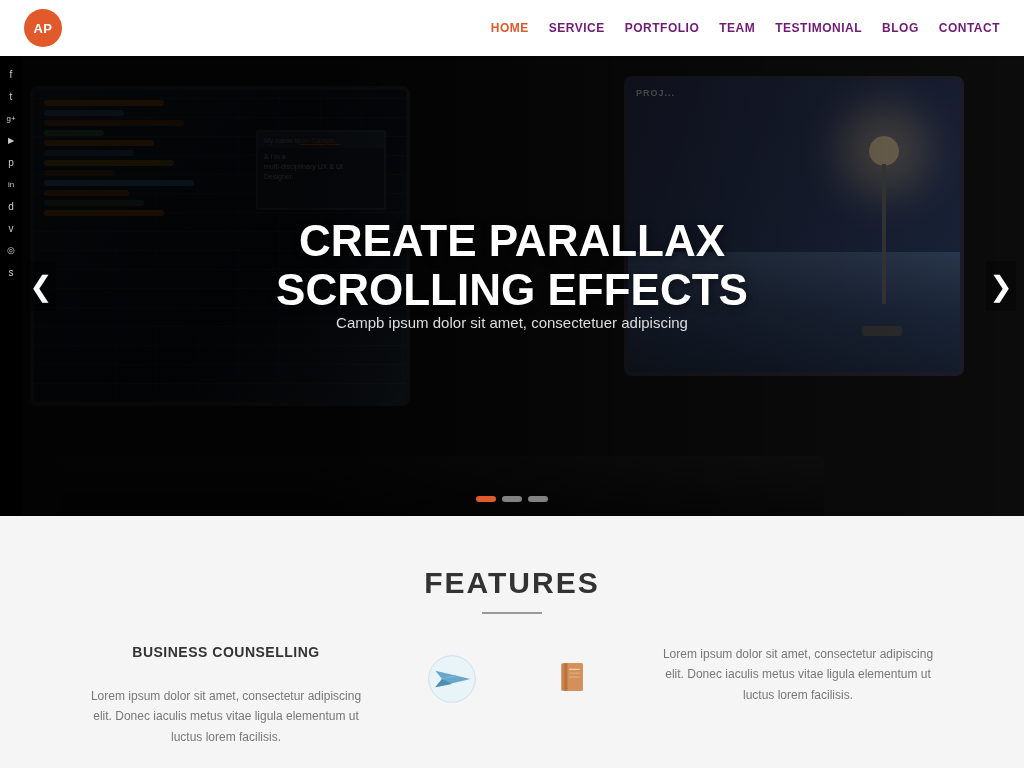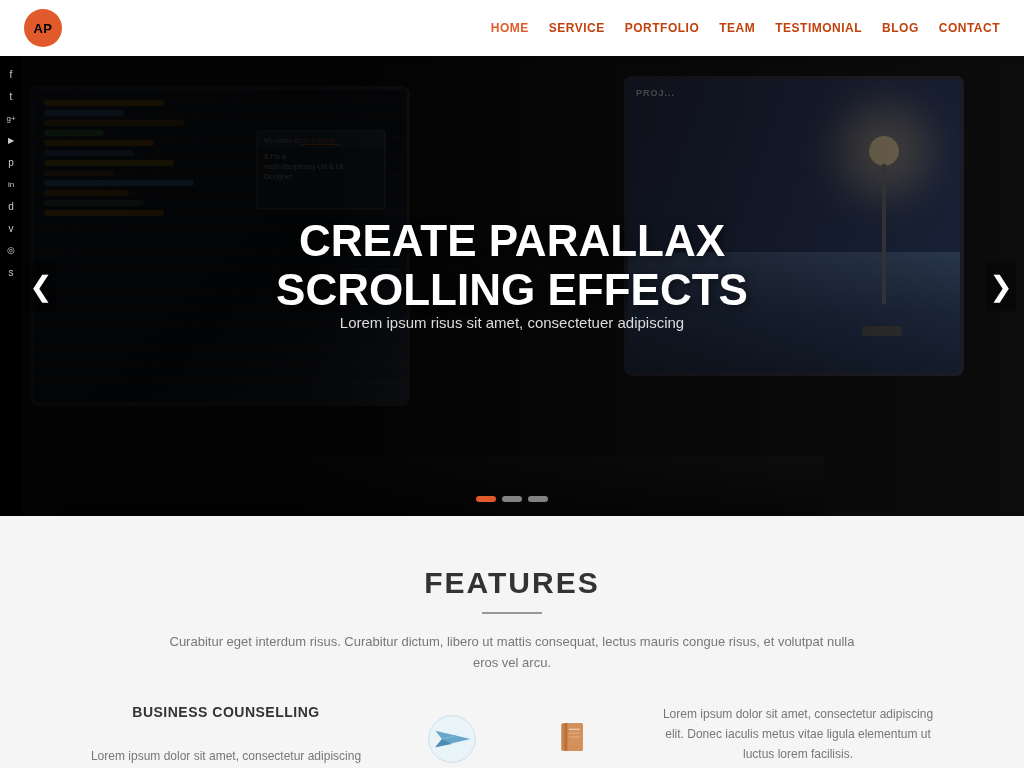--- a/index.html
+++ b/index.html
@@ -20,36 +20,36 @@
     .logo-area {
       display: flex;
       align-items: center;
       gap: 10px;
     }
     .logo-circle {
       width: 38px; height: 38px;
       border-radius: 50%;
       background: #e05a2b;
       display: flex; align-items: center; justify-content: center;
-      color: #000000;
+      color: #ffffff;
       font-weight: bold;
       font-size: 13px;
       letter-spacing: 0.5px;
       flex-shrink: 0;
       text-align: right;
     }
     .logo-text-wrap { display: flex; flex-direction: column; }
     .logo-title { font-size: 20px; font-weight: bold; color: #333; line-height: 1.1; }
     .logo-subtitle { font-size: 9px; letter-spacing: 3px; color: #888; text-transform: uppercase; }
     .nav { display: flex; gap: 20px; }
     .nav a {
       font-size: 12px;
       font-weight: 600;
       text-decoration: none;
-      color: #c2410c;
+      color: #701a75;
       letter-spacing: 0.5px;
       text-transform: uppercase;
     }
     .nav a.active { color: #e05a2b; }
 
     
     .hero {
       position: relative;
       width: 1024px;
       height: 460px;
@@ -376,39 +376,38 @@
     <div class="social-icon" style="font-size:9px;">◎</div>
     <div class="social-icon">s</div>
   </div>
 
   <div class="slider-arrow left">
     <span>❮</span>
   </div>
 
   <div class="hero-content">
     <h1 class="hero-title">CREATE PARALLAX SCROLLING EFFECTS</h1>
-    <p class="hero-subtitle">Lorem ipsum risus sit amet, consectetuer adipiscing</p>
+    <p class="hero-subtitle">Campb ipsum dolor sit amet, consectetuer adipiscing</p>
   </div>
 
   <div class="slider-arrow right">
     <span>❯</span>
   </div>
 
   <div class="slider-dots">
     <div class="dot active"></div>
     <div class="dot inactive"></div>
     <div class="dot inactive"></div>
   </div>
 </section>
 
 <section class="features-section">
   <div class="features-header">
     <h2 class="features-title">FEATURES</h2>
     <div class="features-divider"></div>
-    <p class="features-desc">Curabitur eget interdum risus. Curabitur dictum, libero ut mattis consequat, lectus mauris congue risus, et volutpat nulla eros vel arcu.</p>
   </div>
 
   <div class="features-cards">
 
     <div class="feature-card">
       <h3 class="feature-title">BUSINESS COUNSELLING</h3>
       <p class="feature-text">Lorem ipsum dolor sit amet, consectetur adipiscing elit. Donec iaculis metus vitae ligula elementum ut luctus lorem facilisis.</p>
     </div>
 
     <div class="feature-center-icon">

